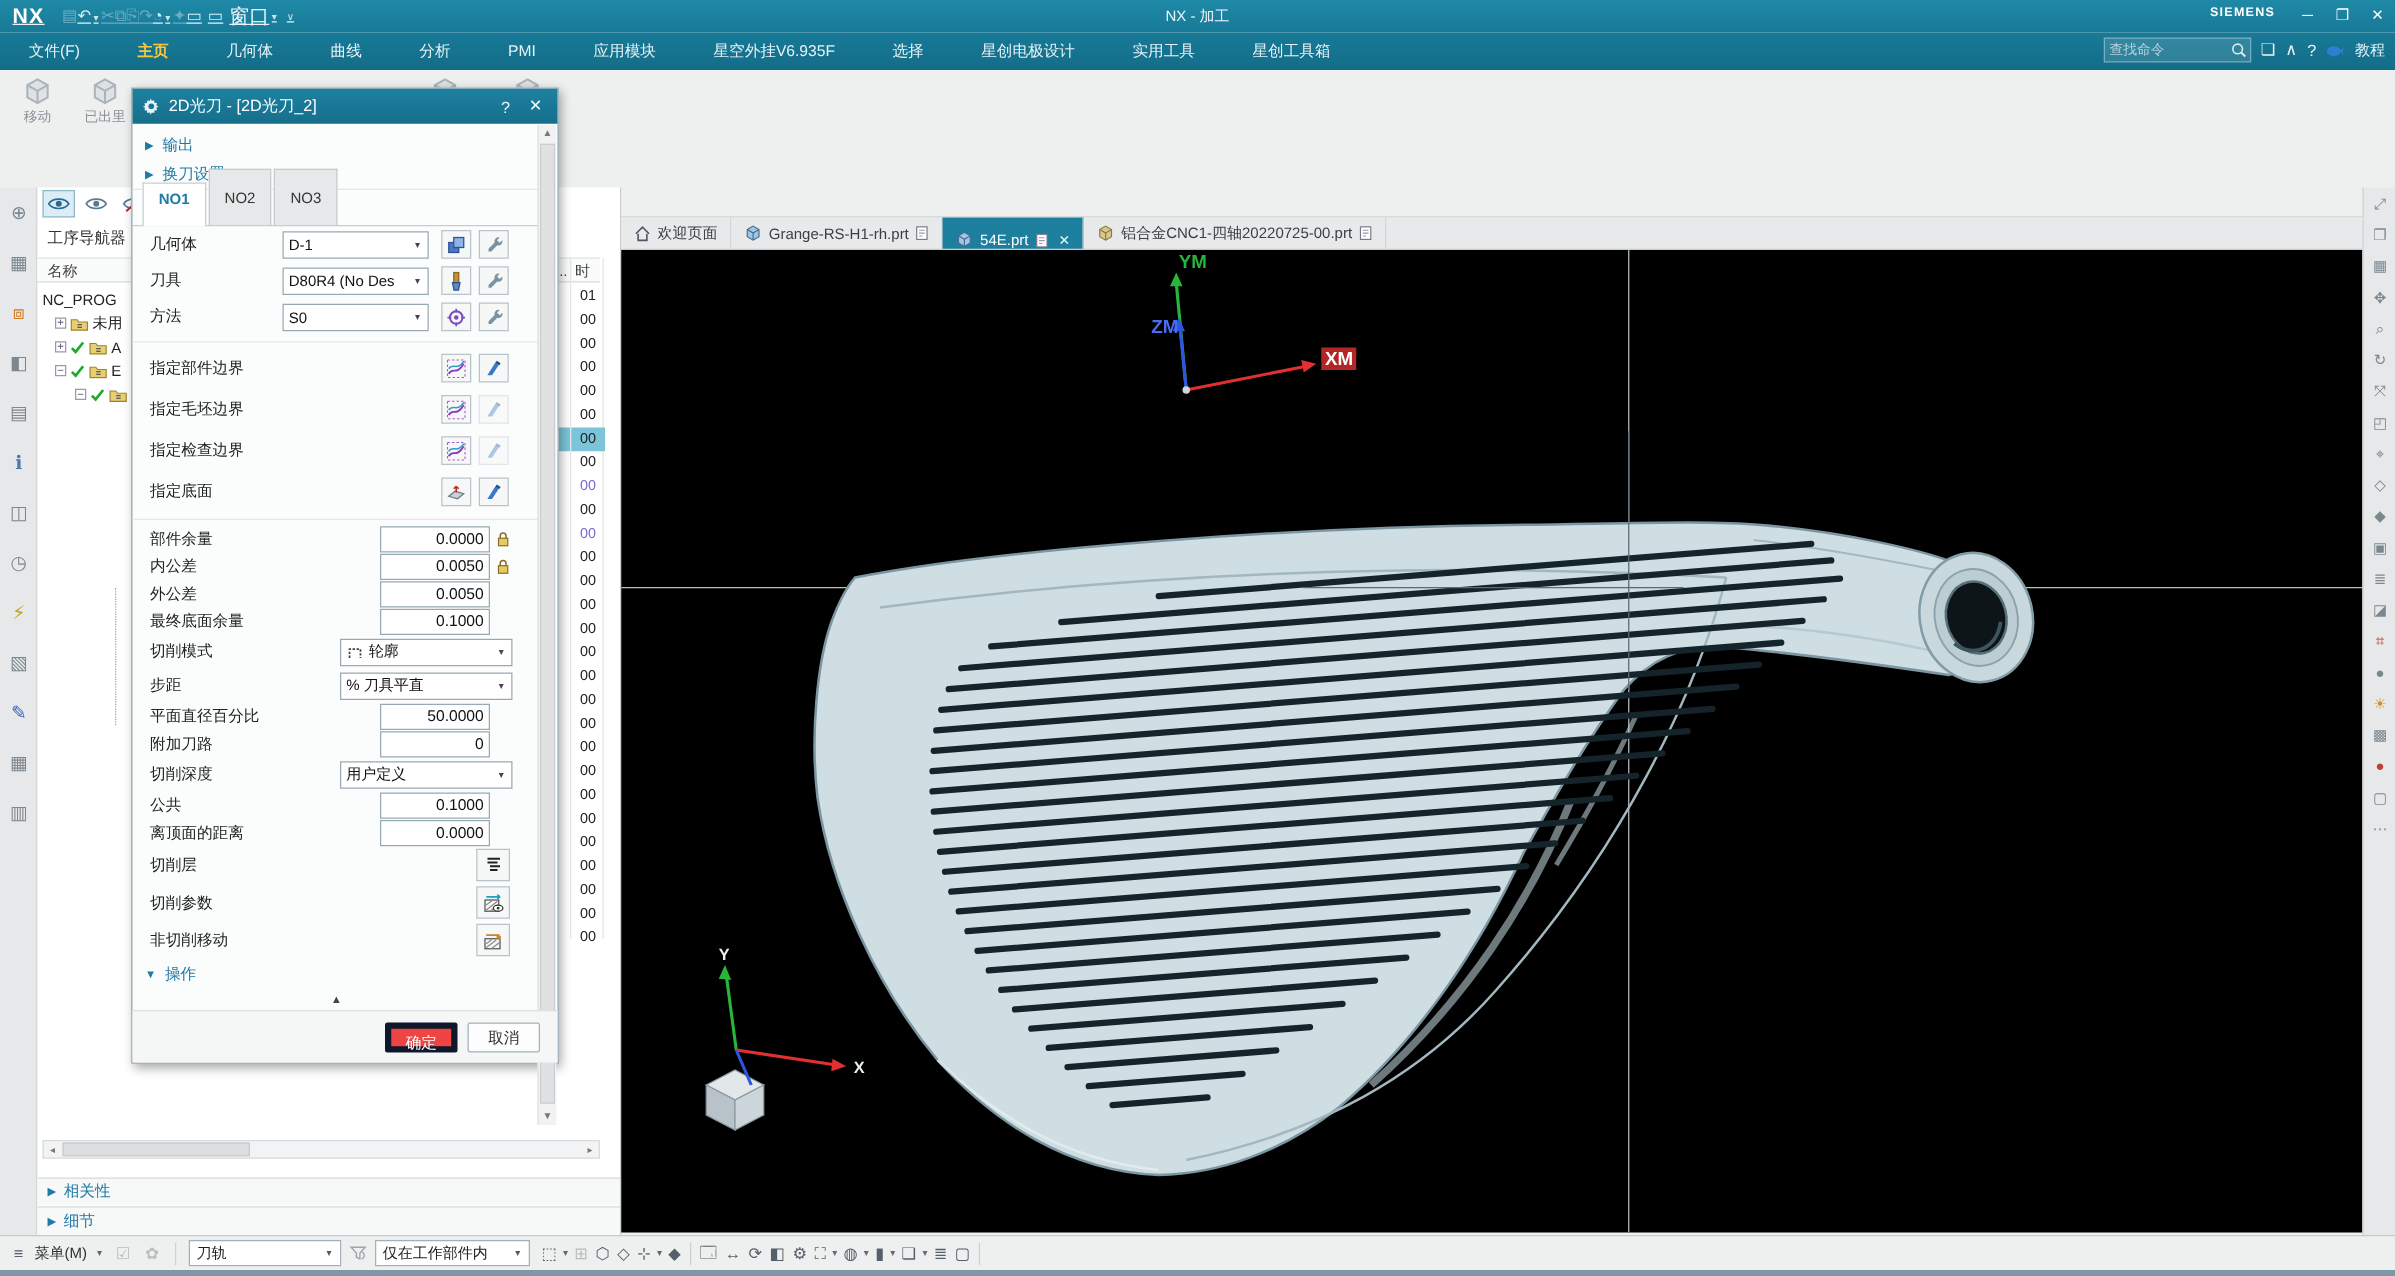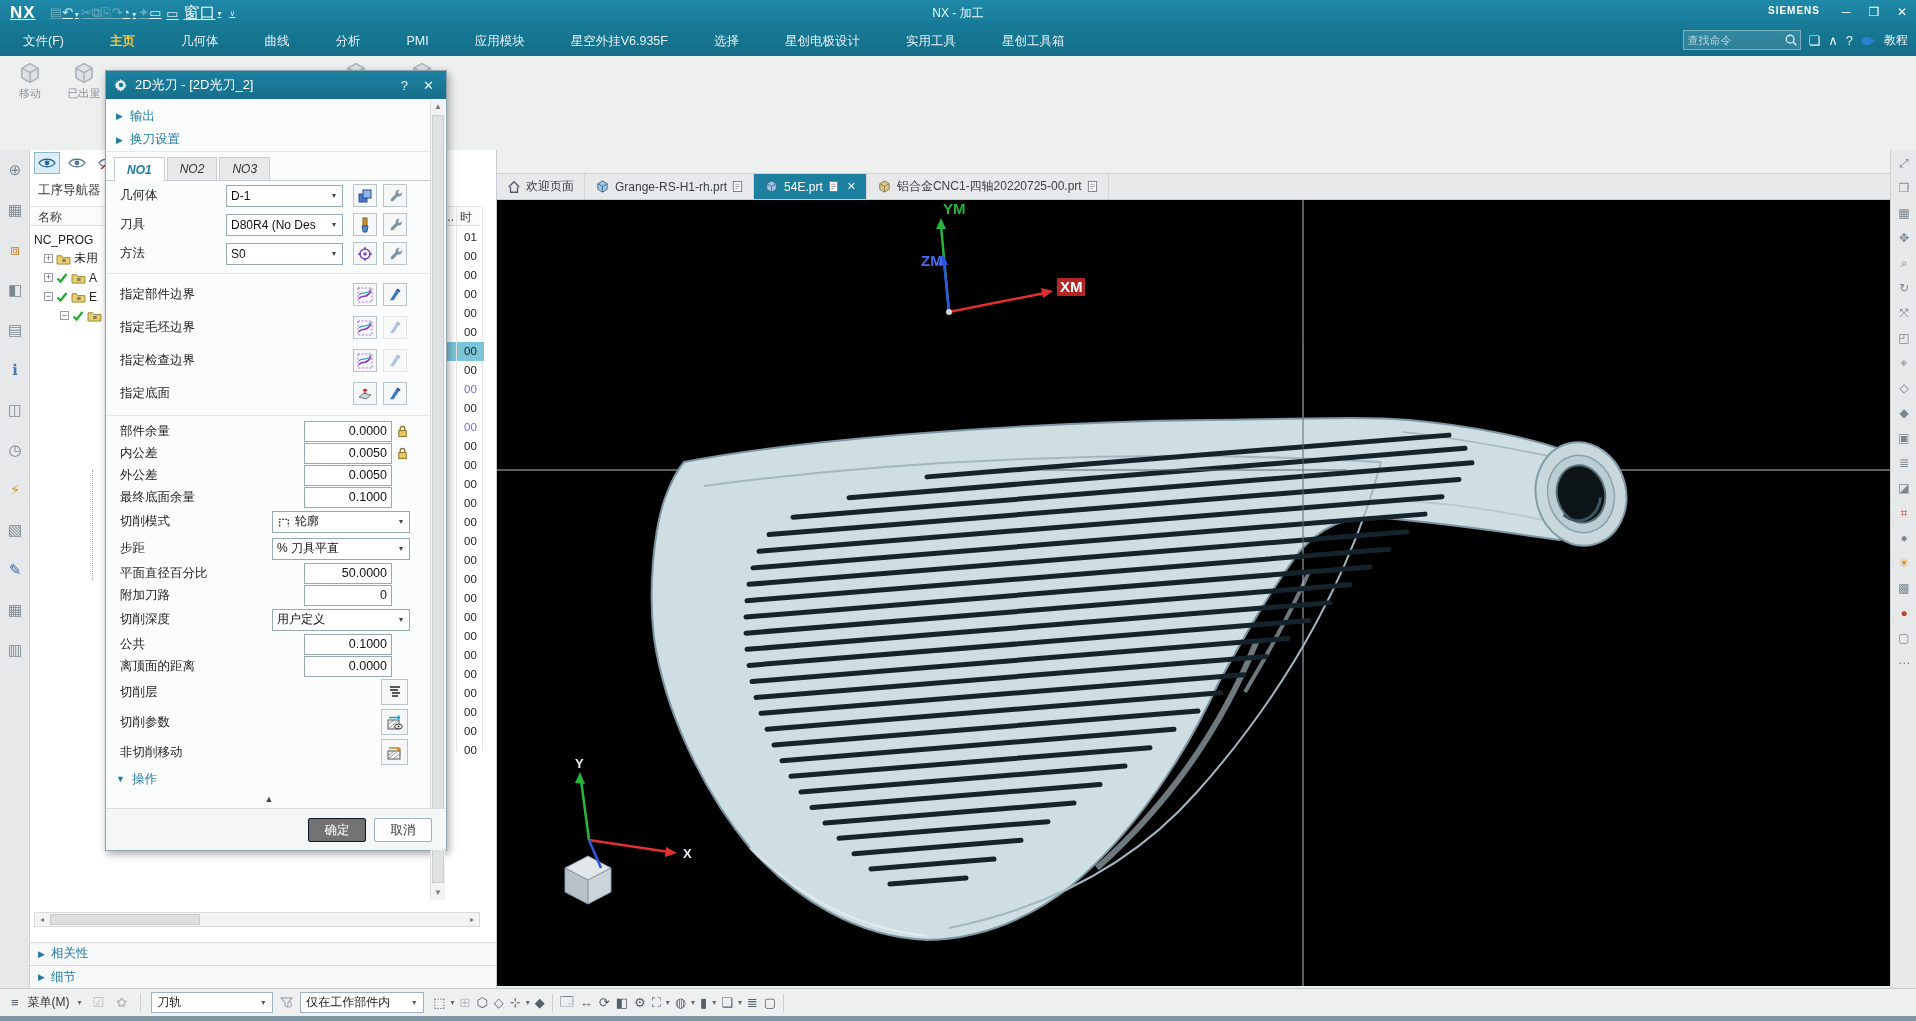--- a/index.html
+++ b/index.html
@@ -29,21 +29,21 @@
   #cmd-search::placeholder{color:#b8d2dc;}
   .tbr-ic{color:#e8f2f6;font-size:13px;}
   
   #ribbon{left:0;top:56px;width:1916px;height:118px;background:#eef0f0;border-bottom:1px solid #cfd2d3;}
   .rib-btn{position:absolute;top:4px;width:52px;height:72px;text-align:center;color:#8a9298;font-size:11px;}
   .rib-btn .big{font-size:24px;opacity:.5;}
   
   #doctabs{left:497px;top:174px;width:1393px;height:26px;background:#e7e9ea;border-bottom:1px solid #c9ccce;
            display:flex;align-items:stretch;}
   .dtab{display:flex;align-items:center;gap:5px;padding:0 10px;border-right:1px solid #d4d7d8;color:#3a3f43;font-size:12px;}
-  .dtab.active{background:#1d7f9e;color:#fff;}
+  .dtab.active{background:#1d7f9e;color:#fff;align-items:flex-end;}
   .dtab svg{flex:none;}
   .dtab .close{font-size:11px;margin-left:3px;color:#eaf4f8;}
   
   #resbar{left:0;top:150px;width:30px;height:838px;background:#e6e8e9;border-right:1px solid #cfd2d3;}
   .res-ic{width:30px;height:40px;display:flex;align-items:center;justify-content:center;font-size:15px;color:#7c8890;}
   
   #navpanel{left:30px;top:150px;width:467px;height:838px;background:#fff;border-right:1px solid #c9ccce;}
   #nav-tools{position:absolute;left:4px;top:2px;display:flex;gap:4px;}
   .navtool{width:26px;height:22px;display:flex;align-items:center;justify-content:center;border:1px solid transparent;}
   .navtool.pressed{border-color:#8fb7c6;background:#dceef5;}
@@ -89,38 +89,38 @@
   #dlg-scroll{position:absolute;right:1px;top:29px;width:15px;height:800px;background:#f1f2f3;border-left:1px solid #dddfe0;}
   #dlg-scroll .sarr{position:absolute;left:0;width:14px;height:14px;text-align:center;line-height:14px;font-size:8px;color:#777;}
   #dlg-scroll .sthumb{position:absolute;left:1px;top:15px;width:12px;height:768px;background:#dfe1e2;border:1px solid #cbcdce;}
   #dlg-body{position:absolute;left:0;top:29px;width:326px;padding:4px 0 0 0;}
   .drow{position:relative;display:flex;align-items:center;padding-left:14px;}
   .dsection{height:24px;color:#1f7aa5;font-size:12.5px;gap:7px;display:flex;align-items:center;padding-left:10px;}
   .dsection .tri{font-size:9px;}
   .dsection.bordered{border-bottom:1px solid #e4e6e7;}
   .dsep{height:6px;border-bottom:1px solid #e4e6e7;margin-bottom:4px;}
   .dtabs{display:flex;height:27px;align-items:flex-end;padding-left:8px;border-bottom:1px solid #c9ccce;margin-top:2px;}
-  .dtabs .dt{padding:4px 12px;background:#e6e8e9;border:1px solid #c9ccce;border-bottom:none;margin-right:2px;
-             font-size:12px;color:#333;font-style:italic;}
+  .dtabs .dt{padding:15px 12px;background:#e6e8e9;border:1px solid #c9ccce;border-bottom:none;margin-right:2px;
+             font-size:12px;color:#333;}
   .dtabs .dt.active{background:#fff;color:#1f7aa5;font-weight:bold;position:relative;top:1px;padding-top:5px;}
   .dlabel{font-size:12.5px;color:#222;}
   .dcombo{position:absolute;height:22px;background:#fff;border:1px solid #97aab4;display:flex;align-items:center;
           justify-content:space-between;padding:0 4px;font-size:12px;color:#111;}
   .dcombo .cv{overflow:hidden;white-space:nowrap;display:flex;align-items:center;gap:4px;}
   .icbtn{position:absolute;width:24px;height:23px;border:1px solid #b9c4ca;background:#f6f8f8;
          display:flex;align-items:center;justify-content:center;}
   .icbtn.dim{opacity:.4;}
   .dinput{position:absolute;height:21px;width:88px;border:1px solid #97aab4;background:#fff;
           text-align:right;font-size:12.5px;padding:0 4px;font-family:"Liberation Sans","DejaVu Sans",sans-serif;color:#111;}
   .lockwrap{position:absolute;width:15px;height:21px;display:flex;align-items:center;justify-content:center;}
   .collapse-row{height:16px;display:flex;align-items:center;justify-content:center;color:#444;font-size:9px;}
   #dlg-btns{position:absolute;left:0;bottom:0;width:340px;height:42px;border-top:1px solid #dcdedf;background:#f5f6f6;
             display:flex;align-items:center;justify-content:flex-end;gap:8px;padding-right:14px;}
   .dbtn{width:58px;height:24px;text-align:center;line-height:22px;font-size:12.5px;border-radius:2px;}
-  .dbtn.ok{background:#737373;color:#fff;border:1px solid #0f172a;}
+  .dbtn.ok{background:#ef4444;color:#fff;border:5px solid #0f172a;}
   .dbtn.cancel{background:#fdfdfd;color:#333;border:1px solid #9fb2bb;}
   svg{display:block;}
   .dotted{position:absolute;border-left:1px dotted #9aa;width:0;}
 </style>
 </head>
 <body>
 
 <div id="app">
 
   <div id="titlebar" class="abs">

